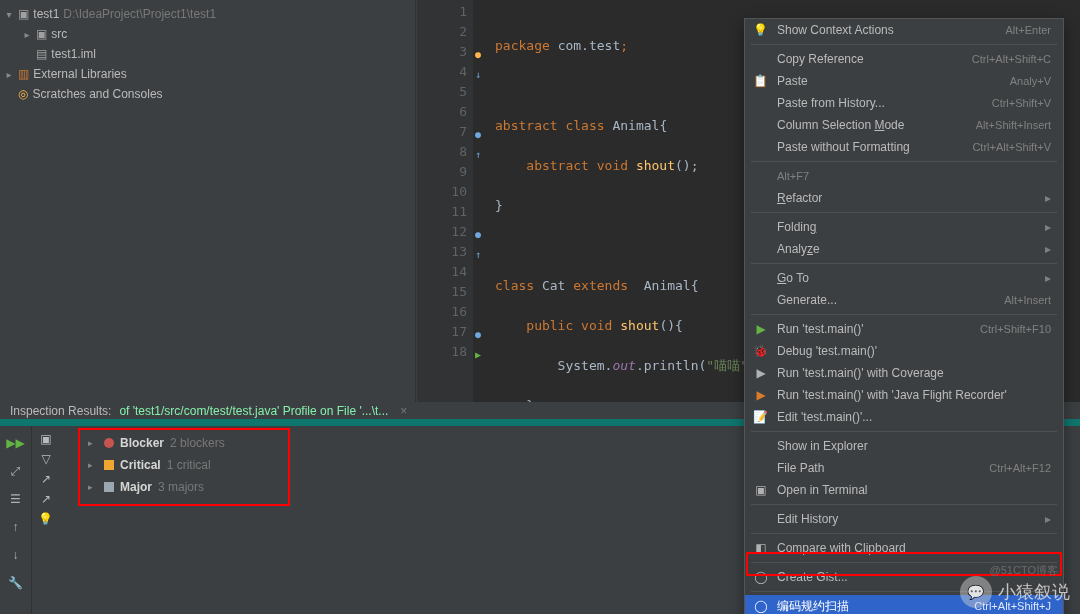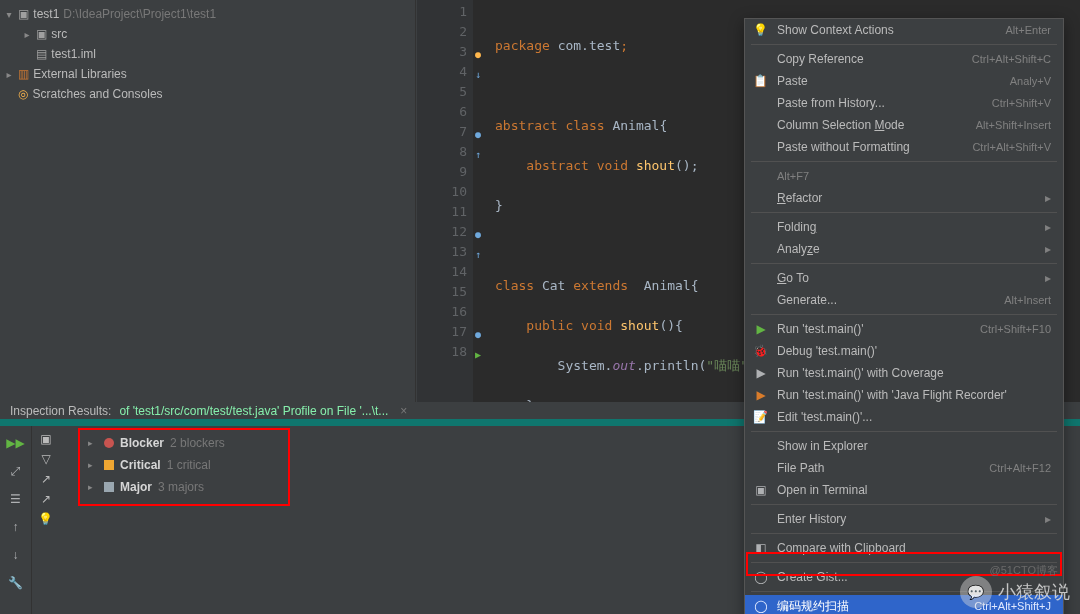--- a/index.html
+++ b/index.html
@@ -287,21 +287,21 @@
       <span class="ctx-label">File Path</span>
       <span class="ctx-short">Ctrl+Alt+F12</span>
     </div>
   <div class="ctx-item">
       <span class="ctx-icon">▣</span>
       <span class="ctx-label">Open in Terminal</span>
     </div>
   <div class="ctx-sep"></div>
   <div class="ctx-item">
       <span class="ctx-icon"></span>
-      <span class="ctx-label">Enter History</span>
+      <span class="ctx-label">Edit History</span>
       <span class="ctx-arrow">▸</span>
     </div>
   <div class="ctx-sep"></div>
   <div class="ctx-item">
       <span class="ctx-icon">◧</span>
       <span class="ctx-label">Compare with Clipboard</span>
     </div>
   <div class="ctx-sep"></div>
   <div class="ctx-item">
       <span class="ctx-icon">◯</span>

